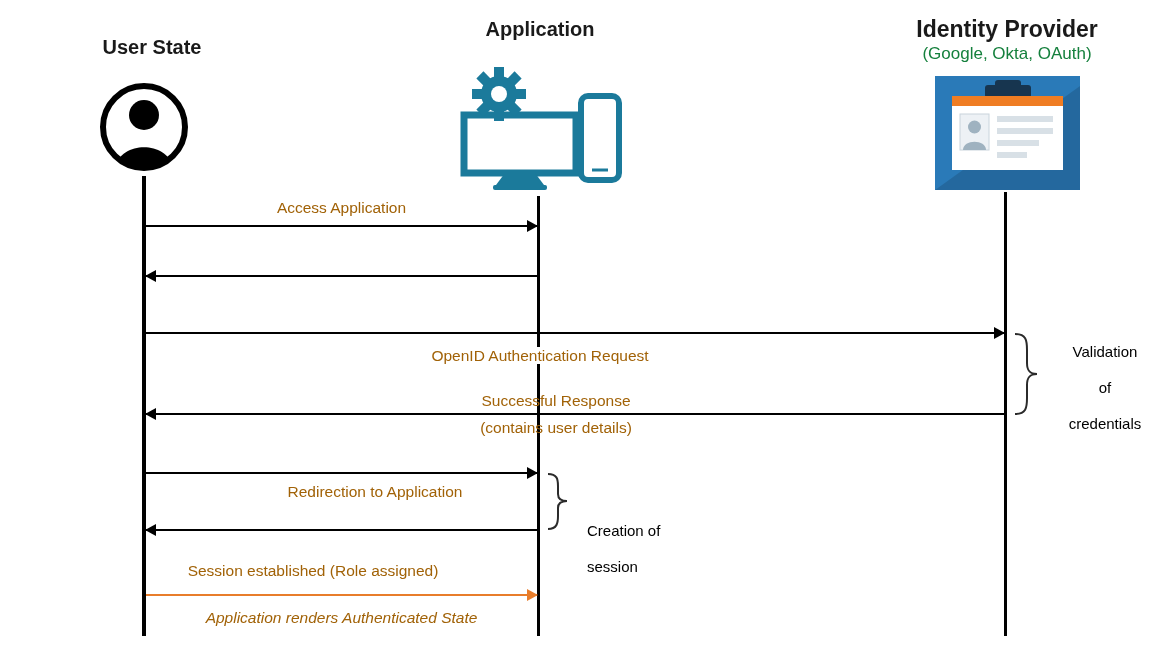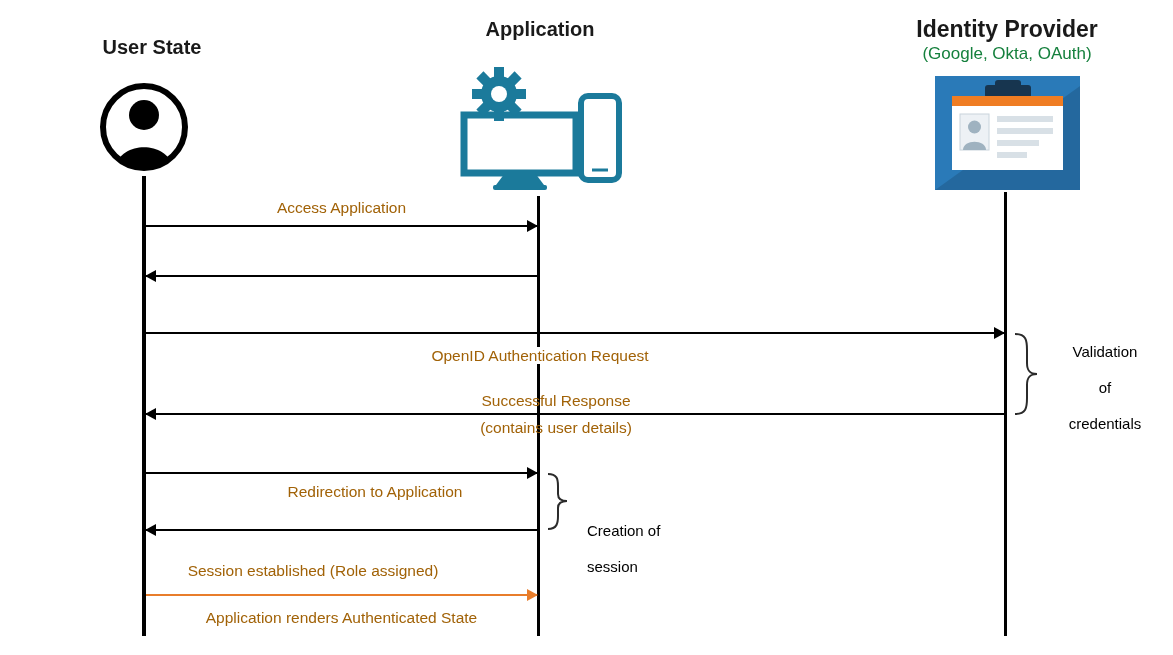--- a/index.html
+++ b/index.html
@@ -138,15 +138,15 @@
   <svg class="brace" style="left:545px; top:472px;" width="26" height="60" viewBox="0 0 26 60">
     <path d="M3,2 C12,2 13,7 13,14 L13,22 C13,27 16,29 22,29 C16,29 13,31 13,36 L13,44 C13,51 12,57 3,57" fill="none" stroke="#2b2b2b" stroke-width="2"></path>
   </svg>
   <div class="annotation" style="left:587px; top:477px; width:130px; text-align:left;margin-top:36px;">Creation of
 session</div>
 
   <div class="arrow left" style="left:146px; top:529px; width:391px;"></div>
   <div class="msg-label" style="left:146px; top:540px; width:334px;margin-top:17px;">Session established (Role assigned)</div>
 
   <div class="arrow right orange" style="left:146px; top:594px; width:391px;"></div>
-  <div class="msg-label" style="left:146px; top:604px; width:391px;">Application renders Authenticated State</div>
+  <div class="msg-label" style="left:146px; top:604px; width:391px;font-style:italic;">Application renders Authenticated State</div>
 
 </div>
 
 </body></html>

